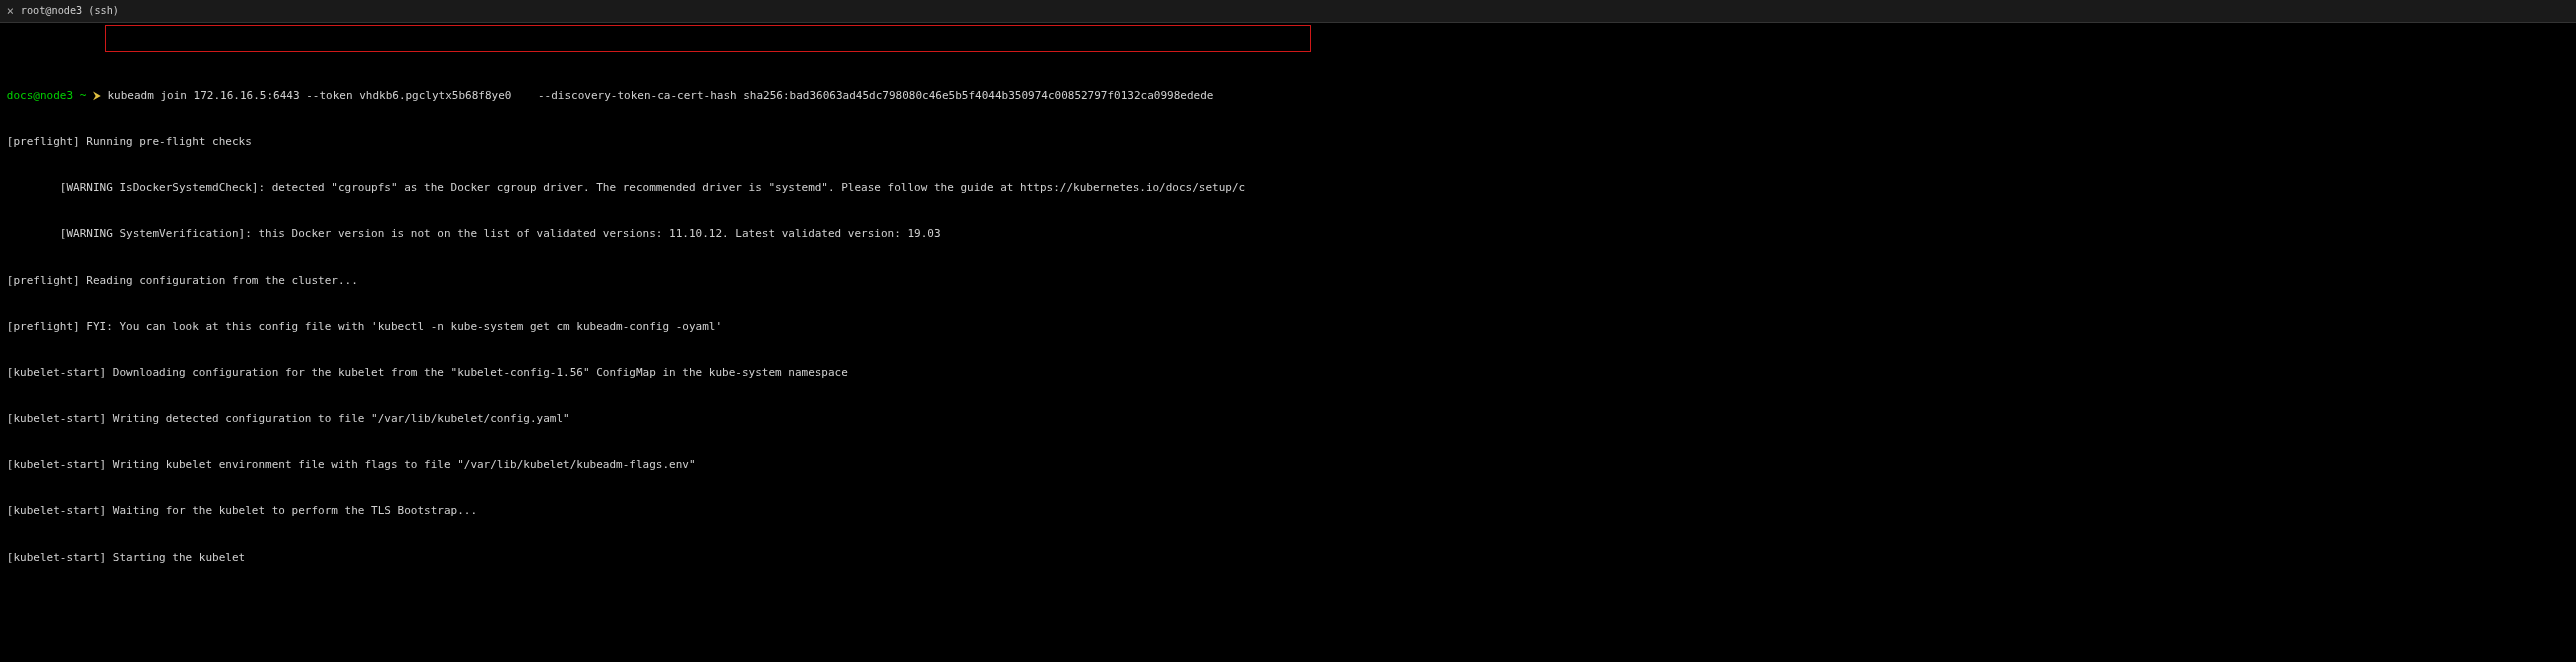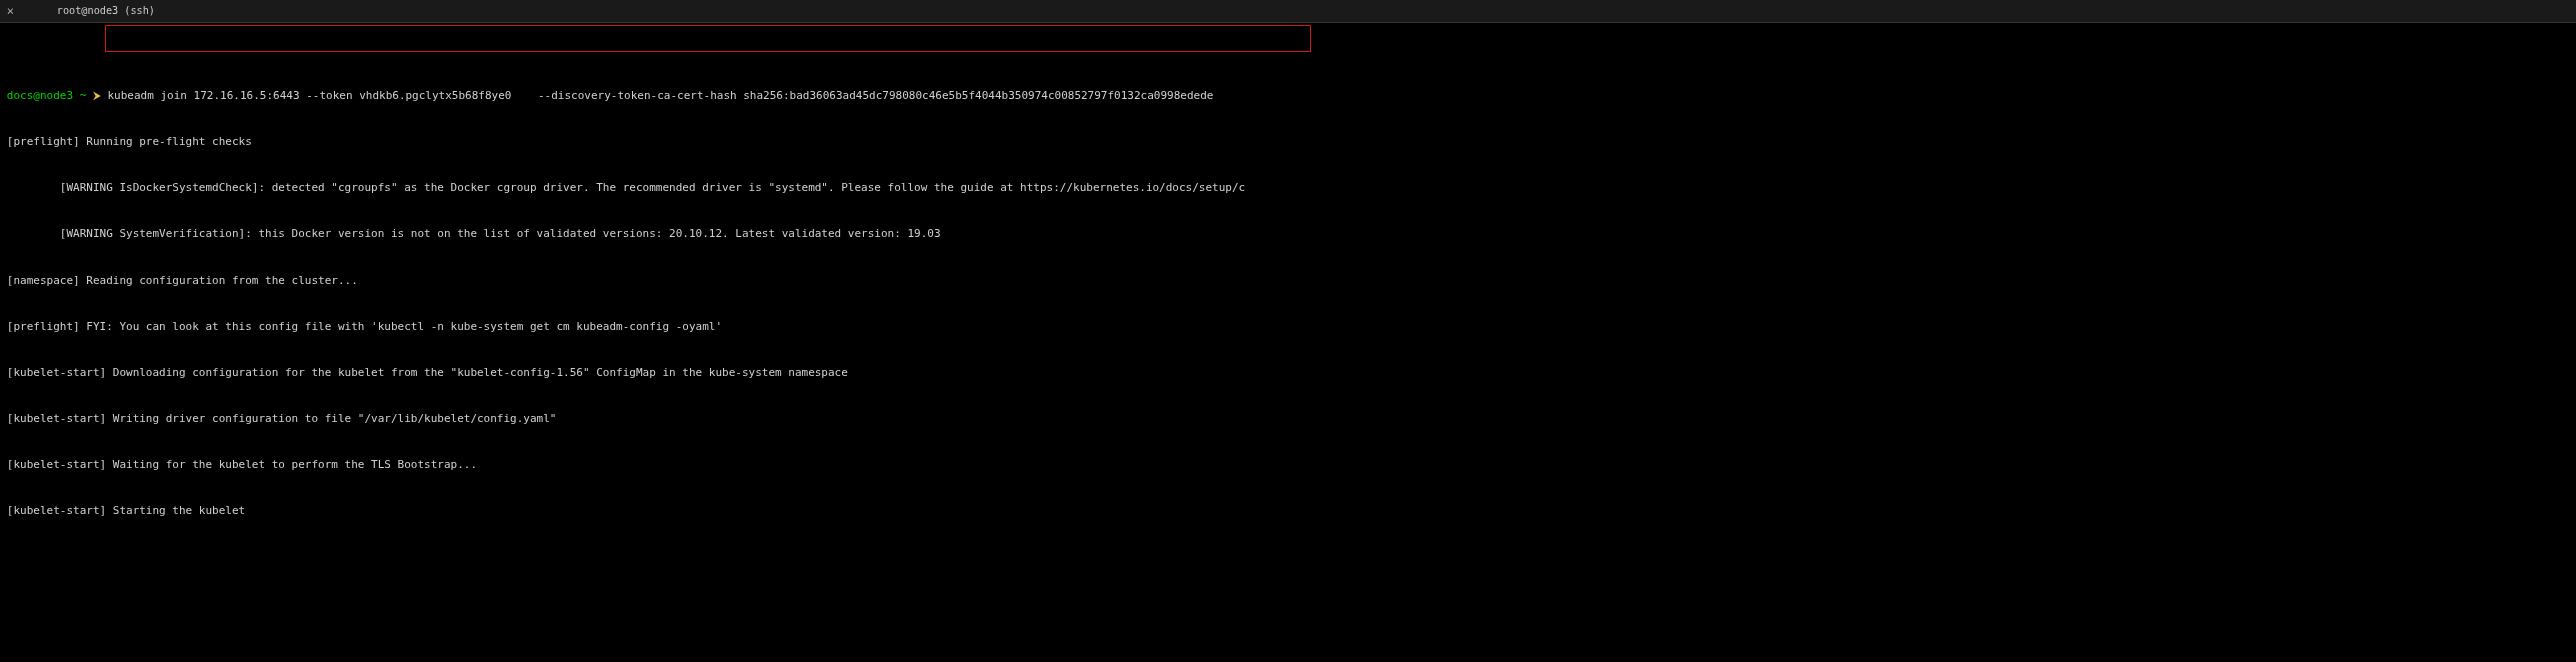--- a/index.html
+++ b/index.html
@@ -26,21 +26,20 @@
       border-bottom: 0.9px solid #333;
     }
     .close-icon {
       color: #aaa;
       font-size: 12px;
       cursor: pointer;
     }
     .title-text {
       color: #ccc;
       font-size: 10.2px;
-      margin-left: 36px;
     }
     .terminal-body {
       padding: 3.4px 6.8px;
       white-space: pre;
       position: relative;
     }
     .prompt-user {
       color: #00d000;
     }
     .prompt-symbol {
@@ -62,25 +61,26 @@
   <span class="close-icon">×</span>
   <span class="title-text">root@node3 (ssh)</span>
 </div>
 
 <div class="terminal-body">
   <div class="highlight-box" style="top:1.7px;left:105px;width:1206px;height:27px;"></div>
 
   <span class="line"><span class="prompt-user">docs@node3</span> <span class="prompt-user">~</span> <span class="prompt-symbol">⮞</span> <span>kubeadm join 172.16.16.5:6443 --token vhdkb6.pgclytx5b68f8ye0    --discovery-token-ca-cert-hash sha256:bad36063ad45dc798080c46e5b5f4044b350974c00852797f0132ca0998edede</span></span>
   <span class="line">[preflight] Running pre-flight checks</span>
   <span class="line">        [WARNING IsDockerSystemdCheck]: detected "cgroupfs" as the Docker cgroup driver. The recommended driver is "systemd". Please follow the guide at https://kubernetes.io/docs/setup/c</span>
-  <span class="line">        [WARNING SystemVerification]: this Docker version is not on the list of validated versions: 20.10.12. Latest validated version: 19.03</span>
-  <span class="line">[namespace] Reading configuration from the cluster...</span>
+  <span class="line">        [WARNING SystemVerification]: this Docker version is not on the list of validated versions: 11.10.12. Latest validated version: 19.03</span>
+  <span class="line">[preflight] Reading configuration from the cluster...</span>
   <span class="line">[preflight] FYI: You can look at this config file with 'kubectl -n kube-system get cm kubeadm-config -oyaml'</span>
   <span class="line">[kubelet-start] Downloading configuration for the kubelet from the "kubelet-config-1.56" ConfigMap in the kube-system namespace</span>
-  <span class="line">[kubelet-start] Writing driver configuration to file "/var/lib/kubelet/config.yaml"</span>
+  <span class="line">[kubelet-start] Writing detected configuration to file "/var/lib/kubelet/config.yaml"</span>
+  <span class="line">[kubelet-start] Writing kubelet environment file with flags to file "/var/lib/kubelet/kubeadm-flags.env"</span>
   <span class="line">[kubelet-start] Waiting for the kubelet to perform the TLS Bootstrap...</span>
   <span class="line">[kubelet-start] Starting the kubelet</span>
   <span class="line"></span>
   
   
   
   <span class="line"></span>
   
   <span class="line"></span>
   

